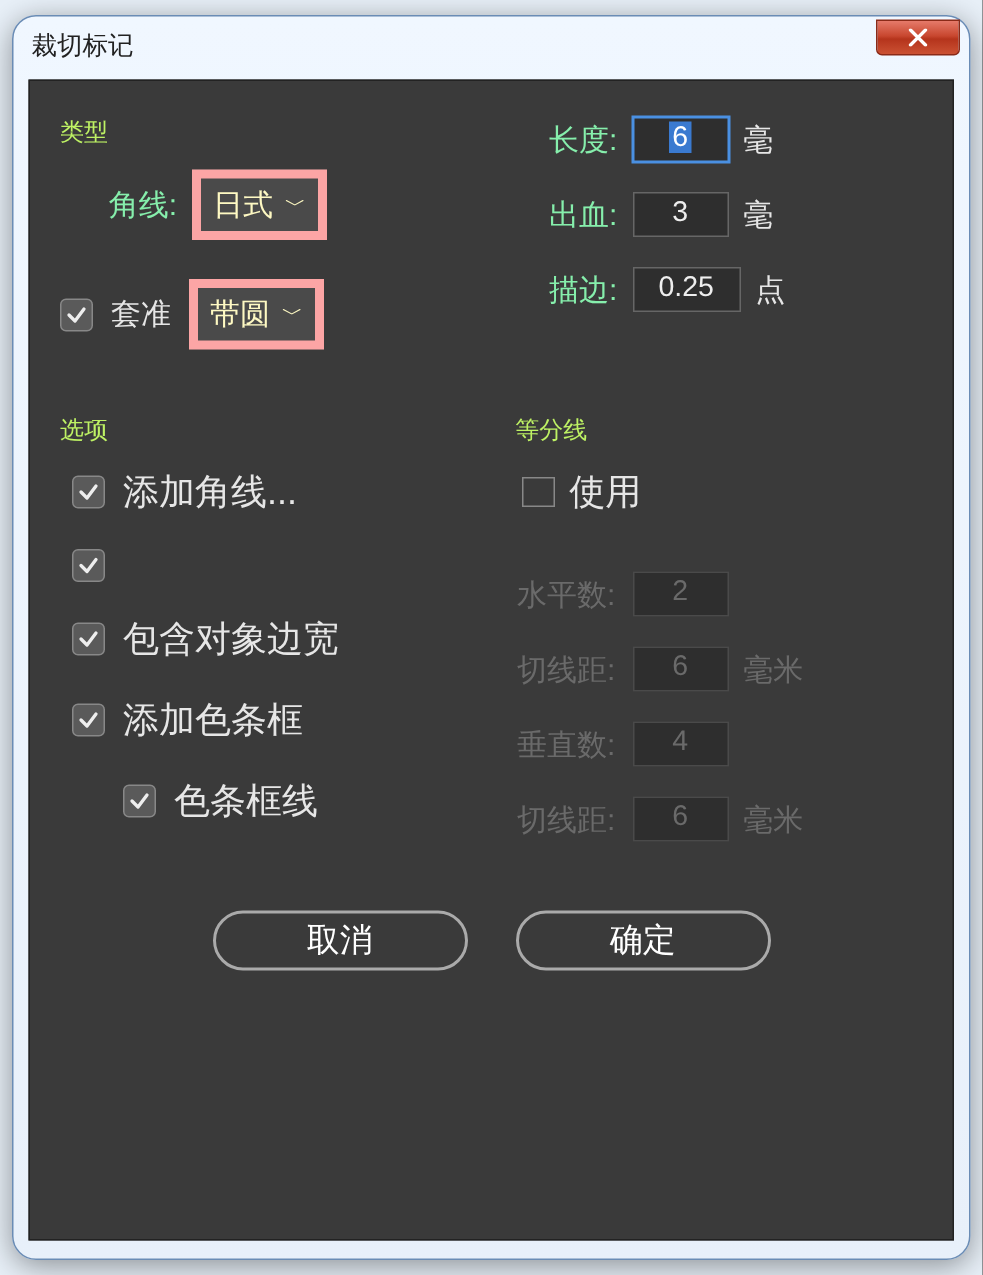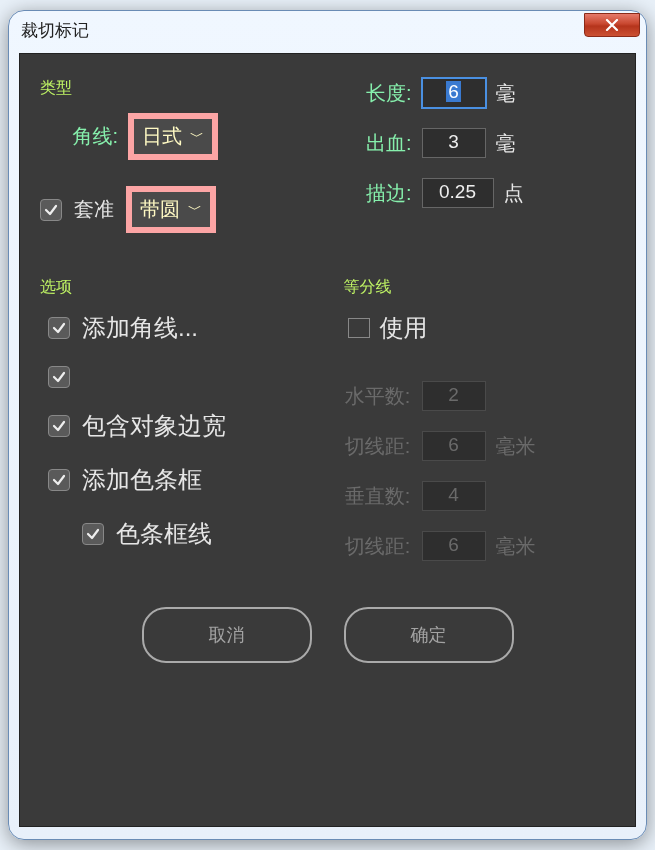--- a/index.html
+++ b/index.html
@@ -159,26 +159,26 @@
   .disabled-block .label,
   .disabled-block .unit { color: #6a6a6a; }
   .buttons {
     display: flex;
     justify-content: center;
     gap: 32px;
     margin-top: 22px;
   }
   .btn {
     width: 170px;
-    height: 56px;
+    height: 40px;
     border: 2px solid #aaa;
     border-radius: 24px;
     background: transparent;
-    color: #a3a3a3;
-    font-size: 18px;
+    color: #ffffff;
+    font-size: 22px;
     display: flex;
     align-items: center;
     justify-content: center;
     cursor: pointer;
   }
   .section {
     padding: 4px 2px;
   }
   .settings-row {
     display: flex;

